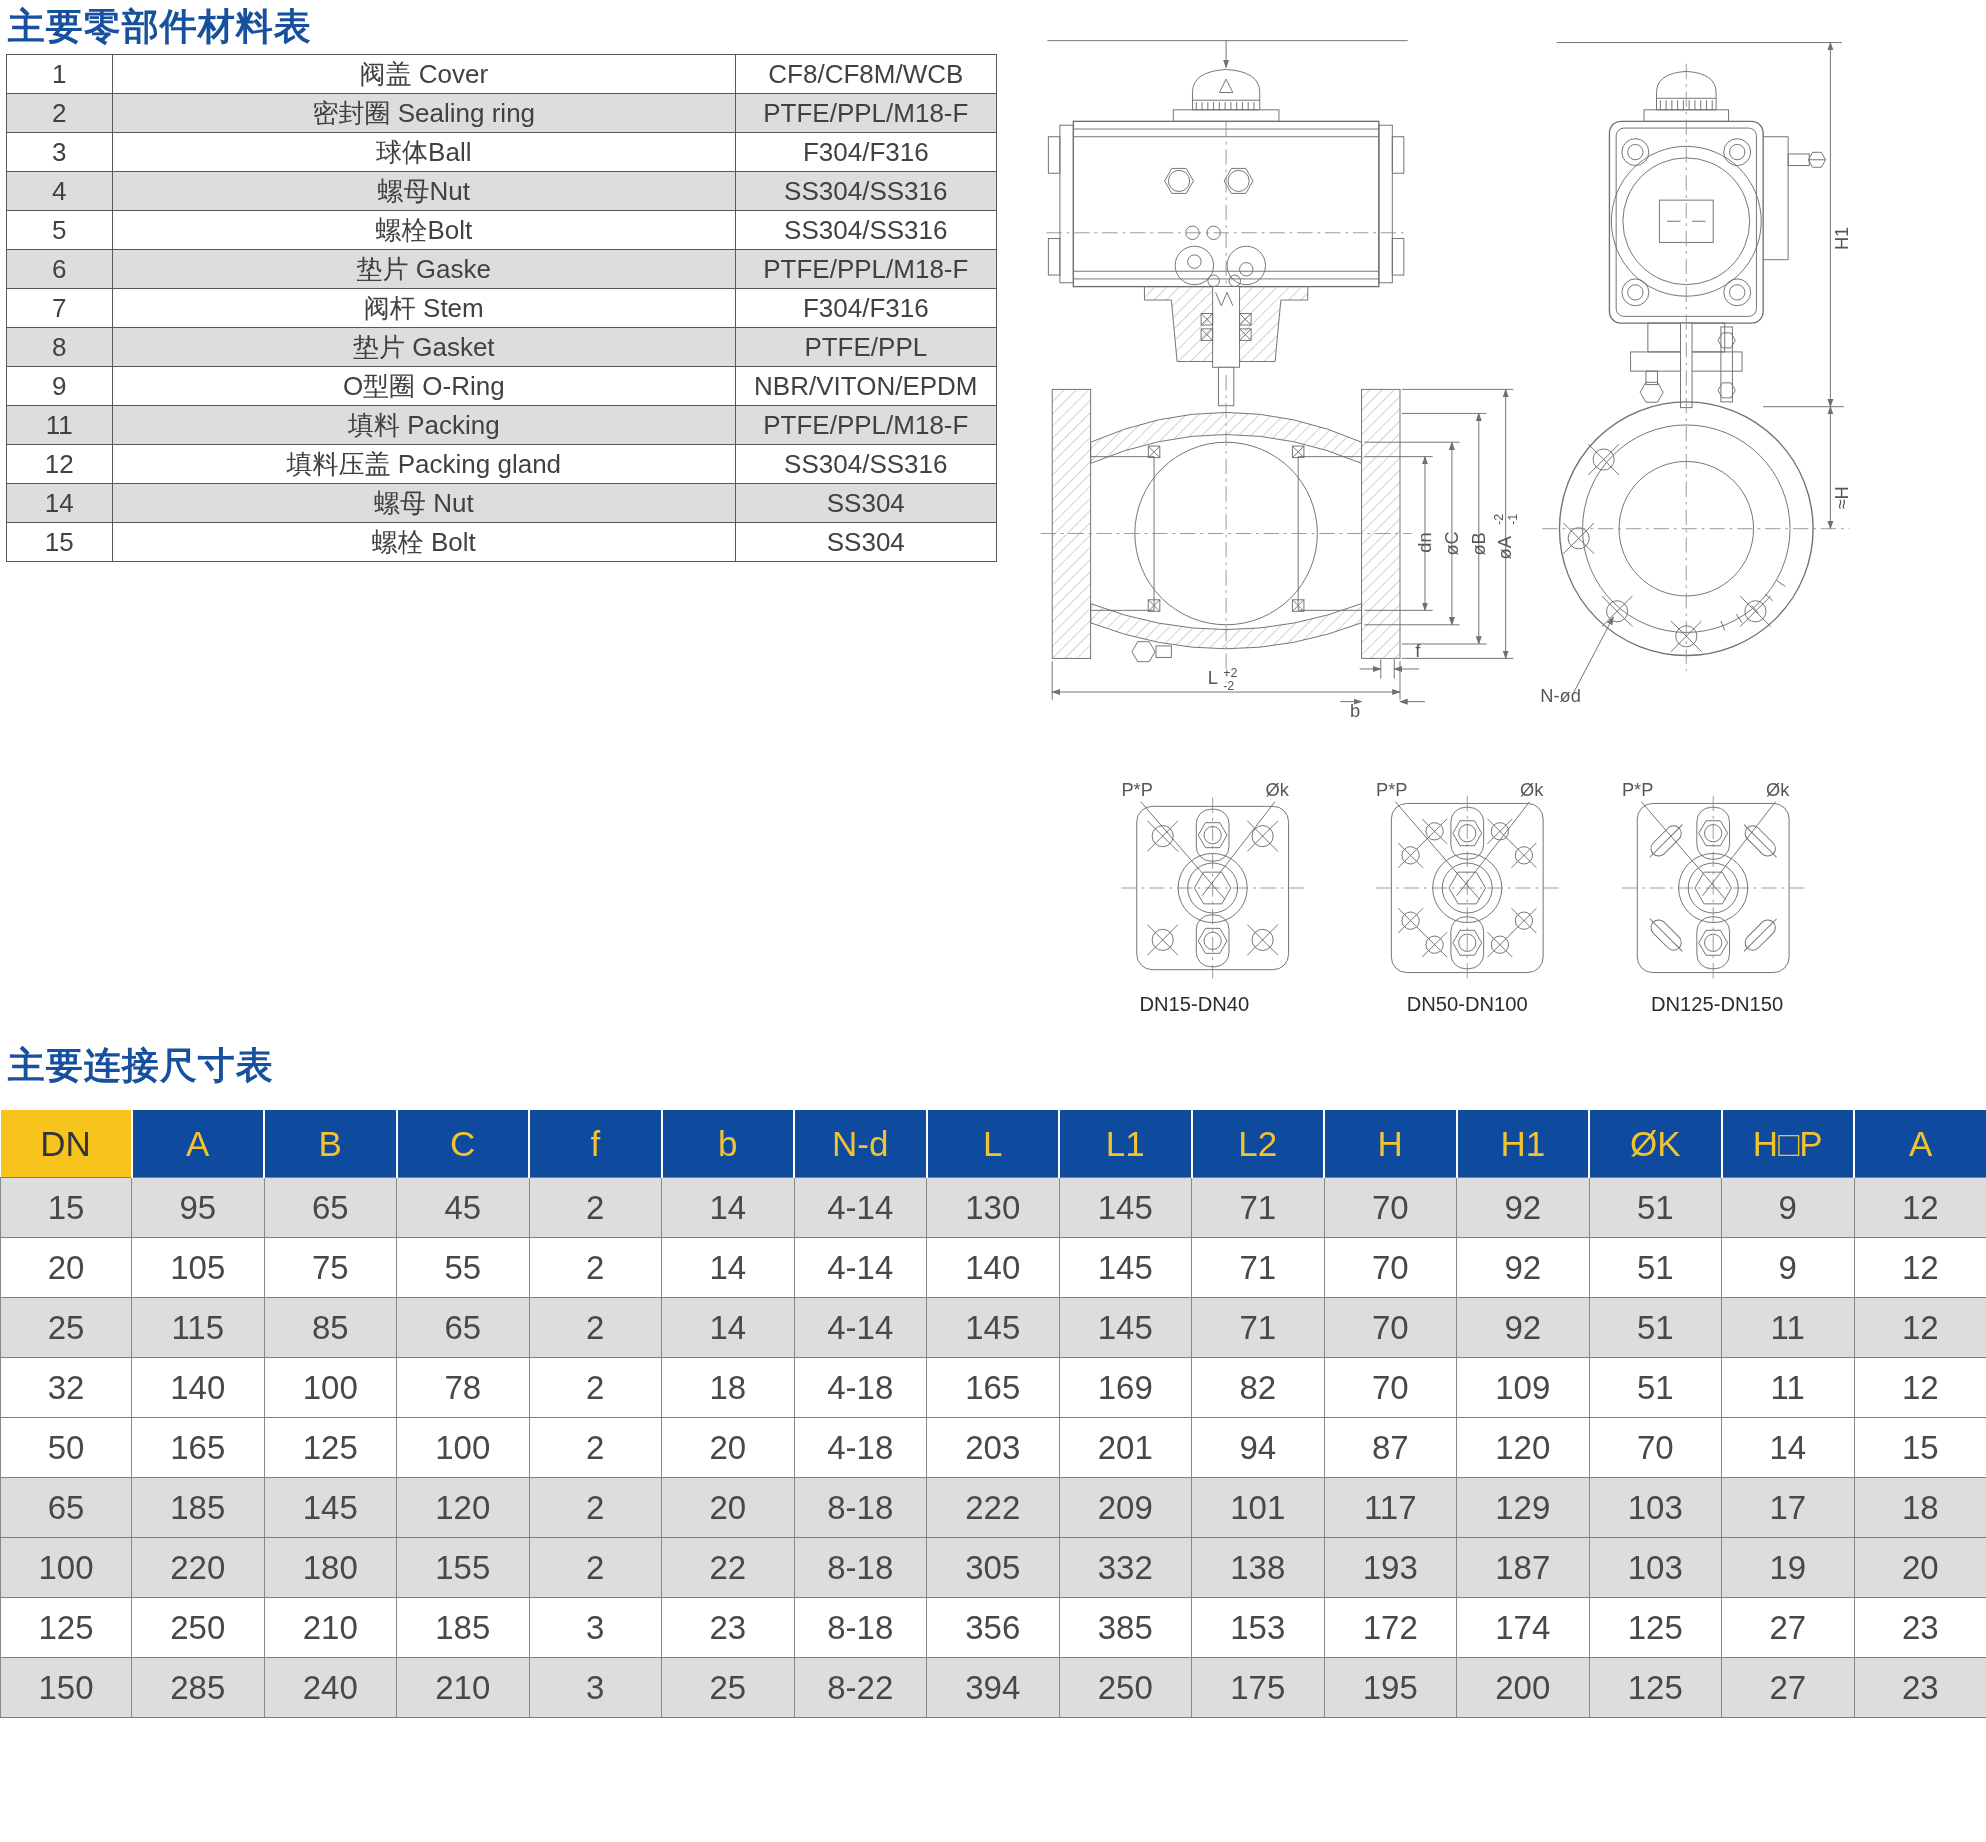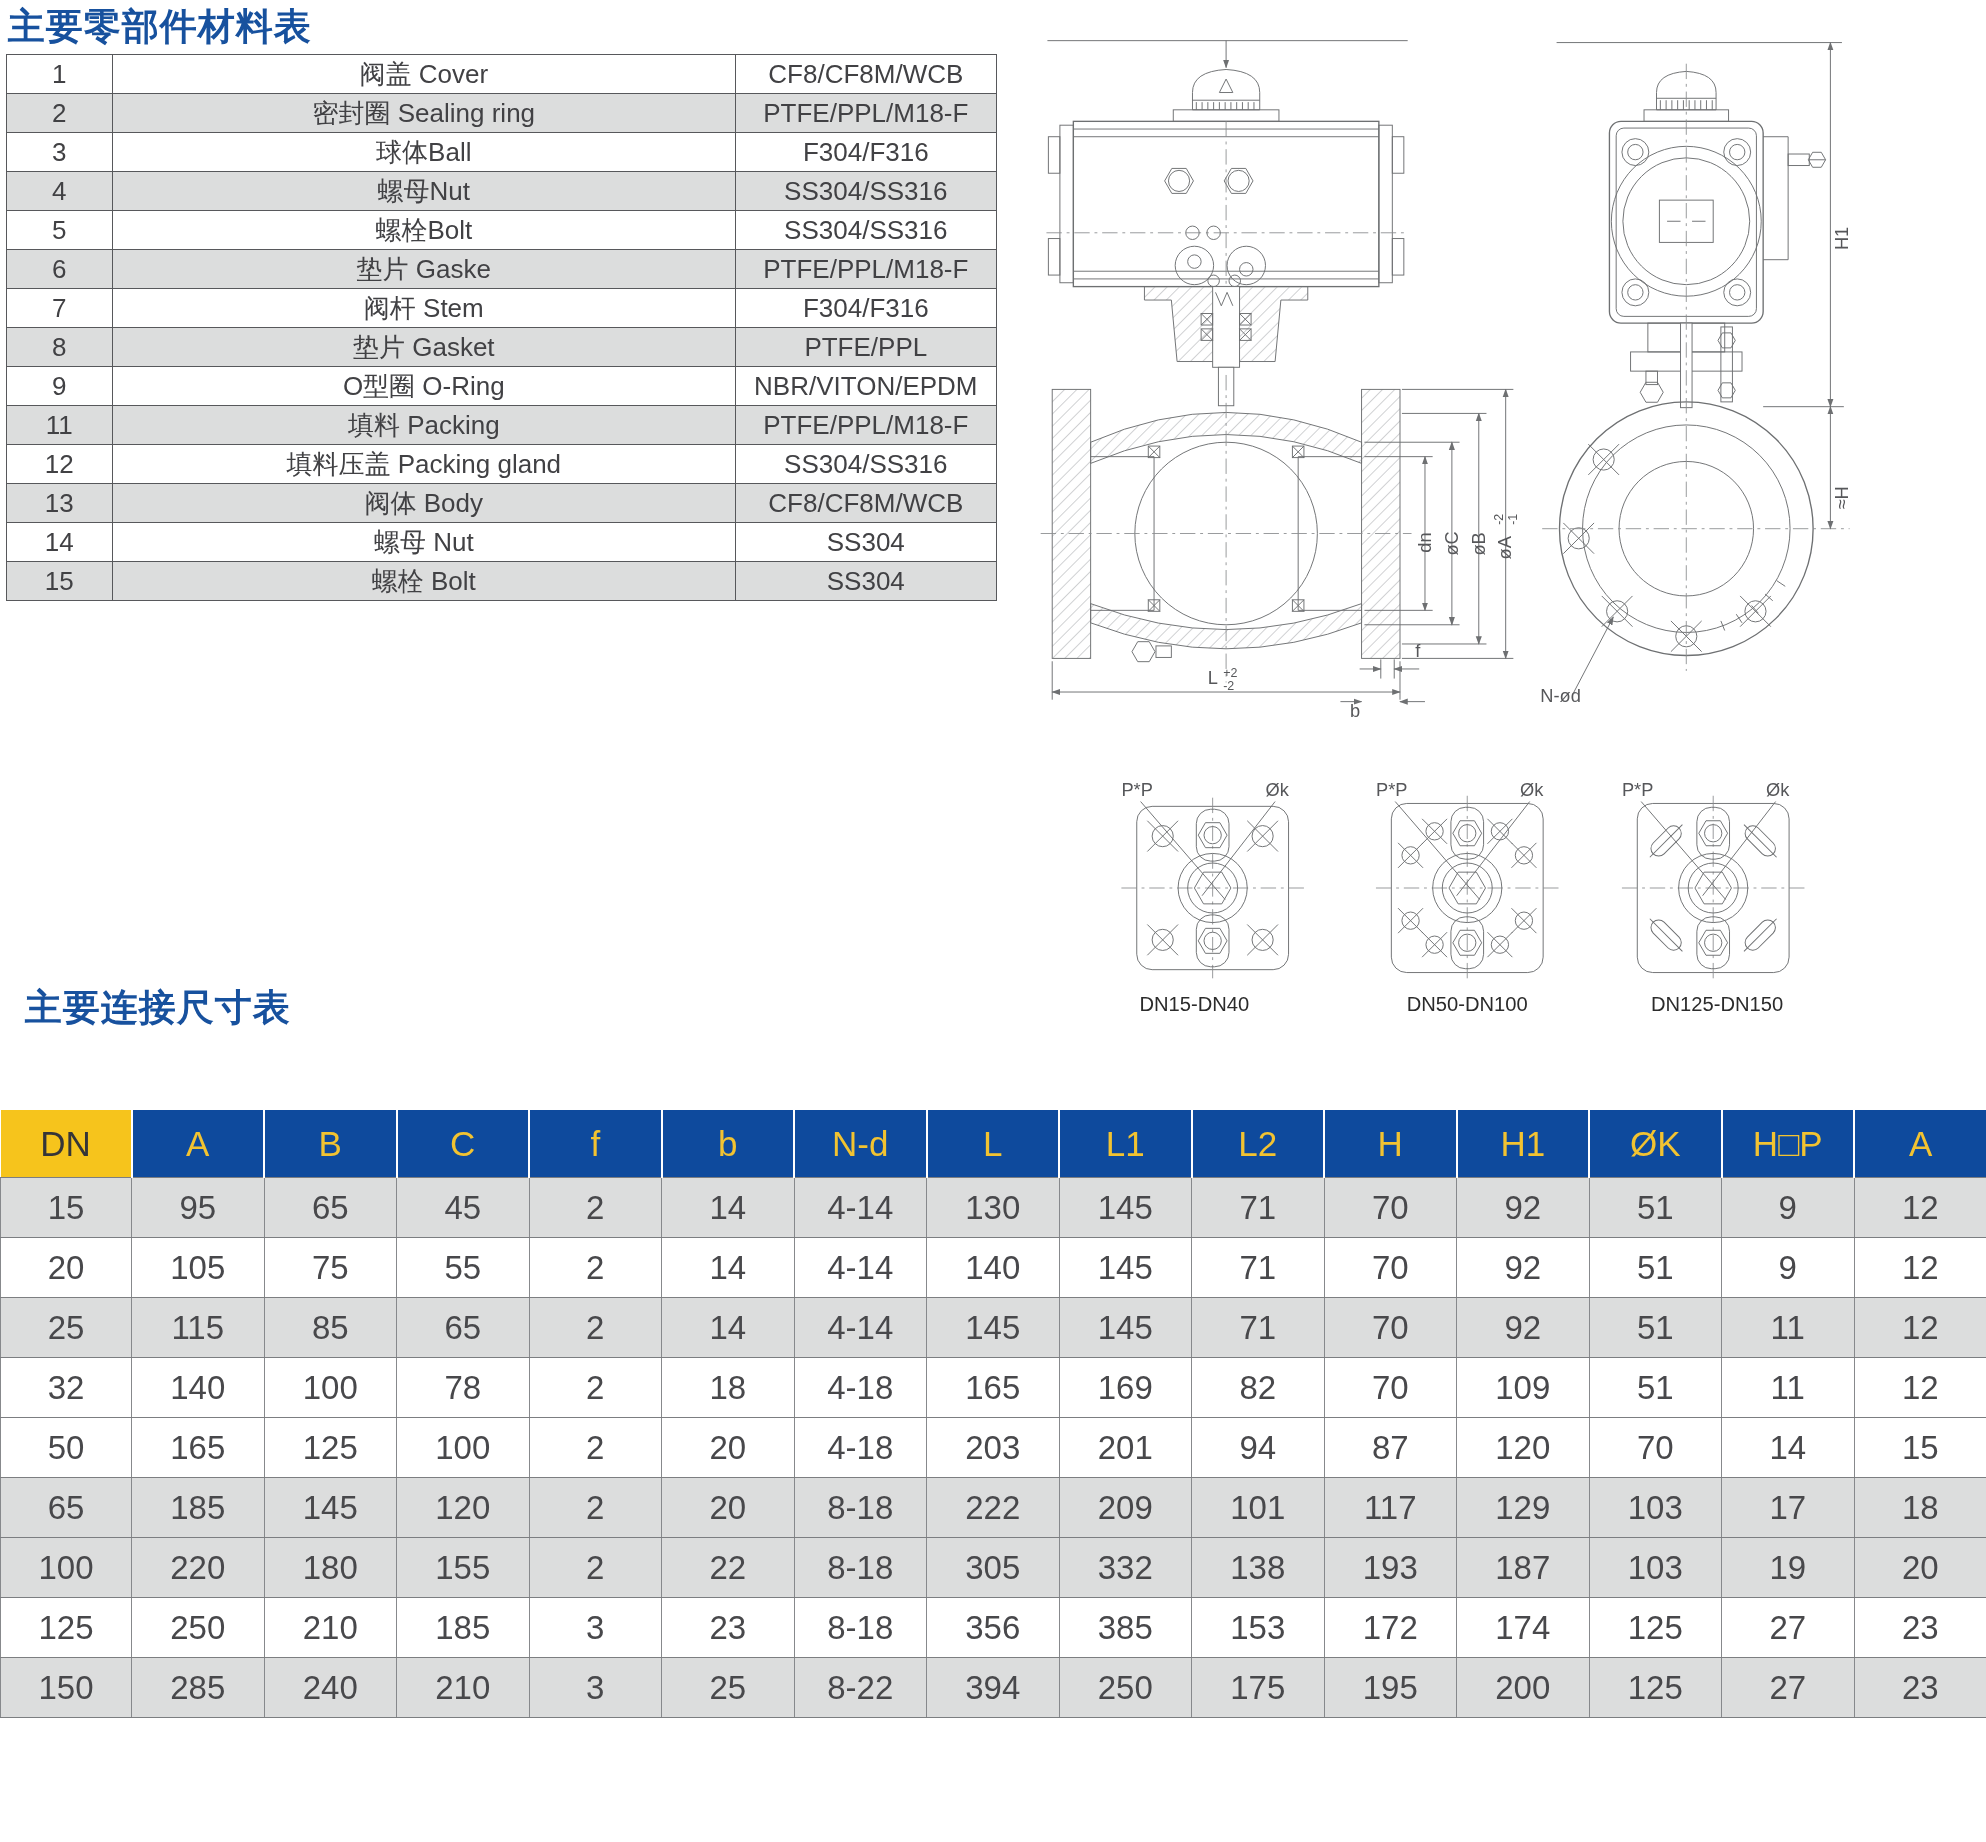--- a/index.html
+++ b/index.html
@@ -1,20 +1,20 @@
 <!DOCTYPE html>
 <html><head>
 <meta charset="utf-8">
 <style>
   html,body{margin:0;padding:0;background:#fff;}
   body{width:1987px;height:1843px;overflow:hidden;font-family:"Liberation Sans",sans-serif;}
   .canvas{position:relative;width:1987px;height:1447px;background:#fff;}
   .ptitle{position:absolute;left:7.7px;font-size:37px;font-weight:bold;color:#17519e;letter-spacing:1px;}
   #t1{top:1.9px;}
-  #t2{top:983px;margin-left:17px;}
+  #t2{top:1041px;}
 
   
   .mat{position:absolute;left:5.8px;top:54px;border-collapse:collapse;table-layout:fixed;width:990px;}
   .mat td{border:1px solid #57585b;border-top:1.9px solid #57585b;border-bottom:1.9px solid #57585b;
           height:38px;text-align:center;font-size:26px;color:#414144;padding:0;white-space:nowrap;overflow:hidden;}
   .mat tr:nth-child(even) td{background:#dcdddd;}
   .mat col.c1{width:106px;} .mat col.c2{width:623px;} .mat col.c3{width:261px;}
 
   
   .dim{position:absolute;left:0;top:1110px;border-collapse:collapse;table-layout:fixed;width:1987px;}
@@ -99,25 +99,20 @@
         </tr>
       <tr>
           <td>11</td>
           <td>填料 Packing</td>
           <td>PTFE/PPL/M18-F</td>
         </tr>
       <tr>
           <td>12</td>
           <td>填料压盖 Packing gland</td>
           <td>SS304/SS316</td>
-        </tr>
-      <tr>
-          <td>13</td>
-          <td>阀体 Body</td>
-          <td>CF8/CF8M/WCB</td>
         </tr>
       <tr>
           <td>14</td>
           <td>螺母 Nut</td>
           <td>SS304</td>
         </tr>
       <tr>
           <td>15</td>
           <td>螺栓 Bolt</td>
           <td>SS304</td>

